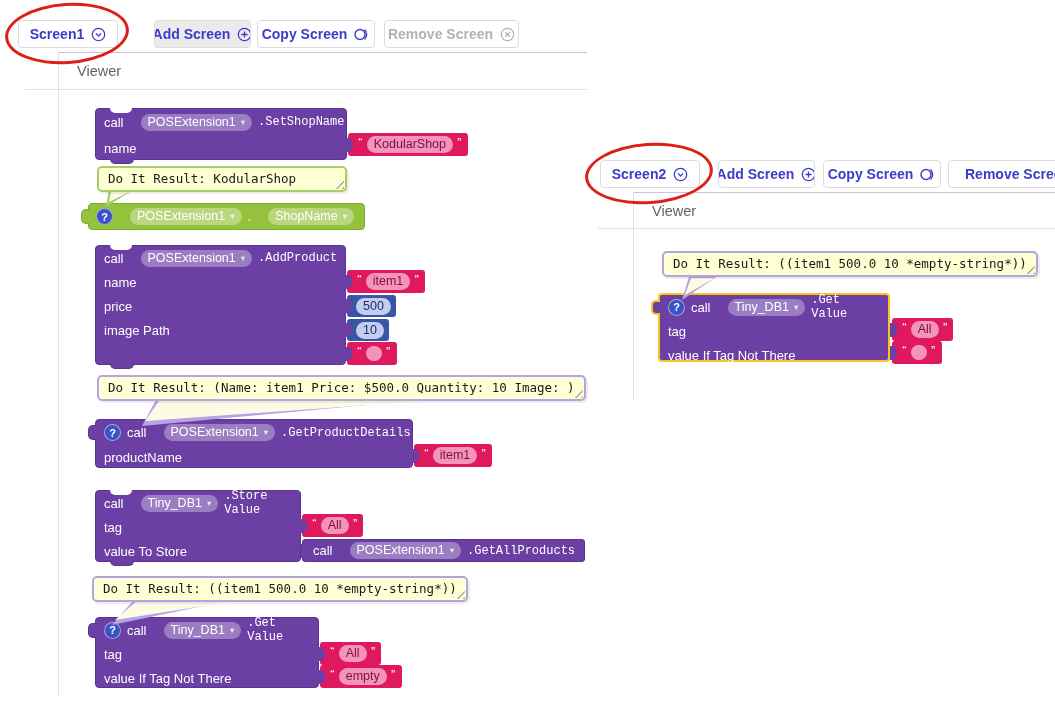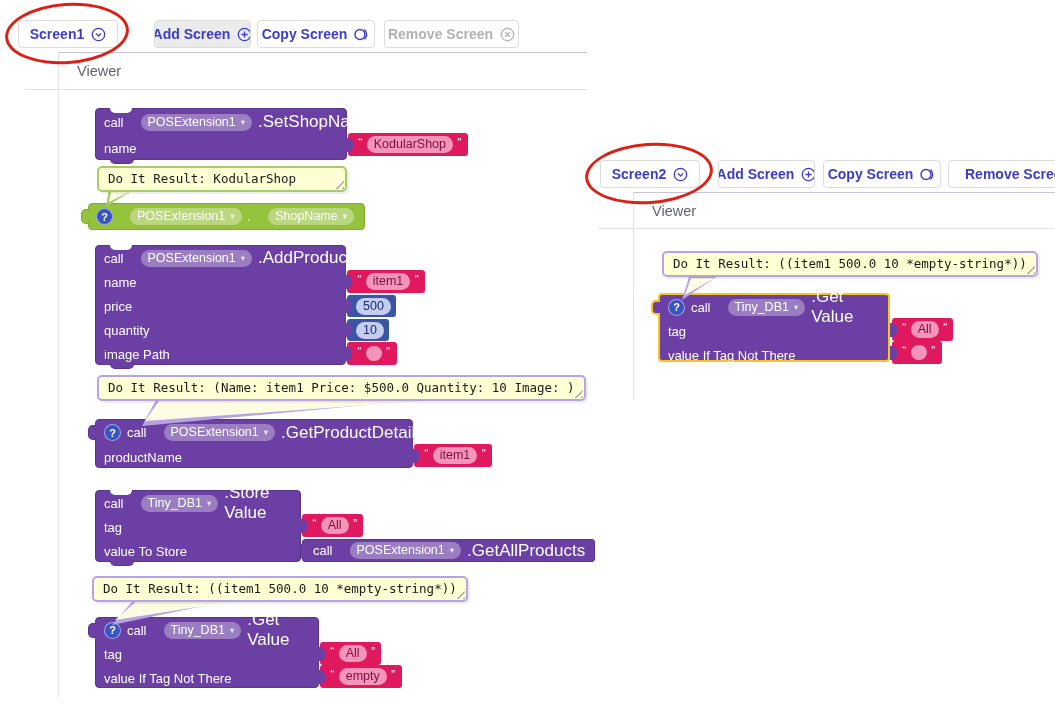--- a/index.html
+++ b/index.html
@@ -33,21 +33,21 @@
   .vline{position:absolute;width:1px;background:var(--line-gray);}
   .viewer-label{position:absolute;color:#5f6368;font-size:14.5px;}
 
   
   .blk{position:absolute;background:var(--block-purple);border:1px solid var(--block-purple-border);
     border-radius:4px;color:#fff;z-index:2;}
   .blk .row{height:24px;display:flex;align-items:center;gap:6px;padding:0 8px;font-size:13px;}
   .blk.rows26 .row{height:26px;}
   .blk .row.param{justify-content:flex-start;padding-right:7px;}
   .kw{font-size:13px;}
-  .method{font-size:17px;}
+  .method{font-size:12px;font-family:Liberation Mono, monospace;}
   .dd{display:inline-flex;align-items:center;background:rgba(255,255,255,.33);
     border-radius:10px;padding:1px 7px;font-size:12.5px;color:#fff;line-height:15px;cursor:pointer;margin-left:11px;}
   .dd::after{content:"▾";font-size:8.5px;opacity:.8;margin-left:5px;}
   .qm{width:17px;height:17px;min-width:17px;border-radius:50%;background:var(--qmark-blue);
     color:#fff;font-weight:bold;font-size:11px;display:flex;align-items:center;justify-content:center;
     border:1px solid rgba(255,255,255,.5);}
   .qm::before{content:"?";}
   
   .stmt::before{content:'';position:absolute;top:-1px;left:14px;width:22px;height:5px;
     background:#fff;border-radius:0 0 5px 5px;}
@@ -175,23 +175,20 @@
       <span class="dd">POSExtension1</span>
       <span class="method">.AddProduct</span>
     </div>
     <div class="row param">
         <span>name</span>
       </div>
     <div class="row param">
         <span>price</span>
       </div>
     <div class="row param">
-        <span>quantity</span>
-      </div>
-    <div class="row param">
         <span>image Path</span>
       </div>
   </div>
   <div class="val pink" style="left:347px;top:270px">
     <span class="quote">“</span>
     <span class="pill">item1</span>
     <span class="quote">”</span>
   </div>
   <div class="val blue" style="left:347px;top:295px">
     <span class="pill">500</span>

